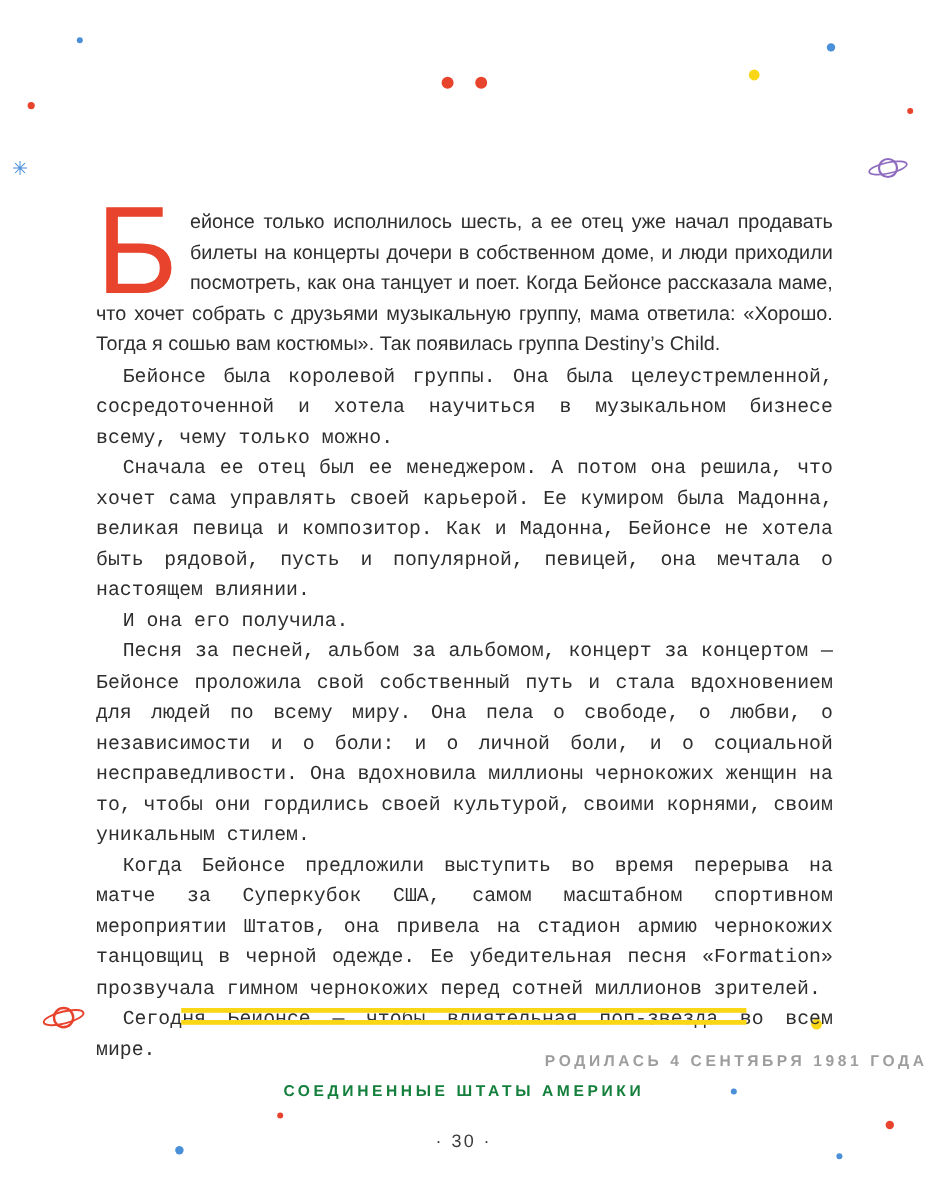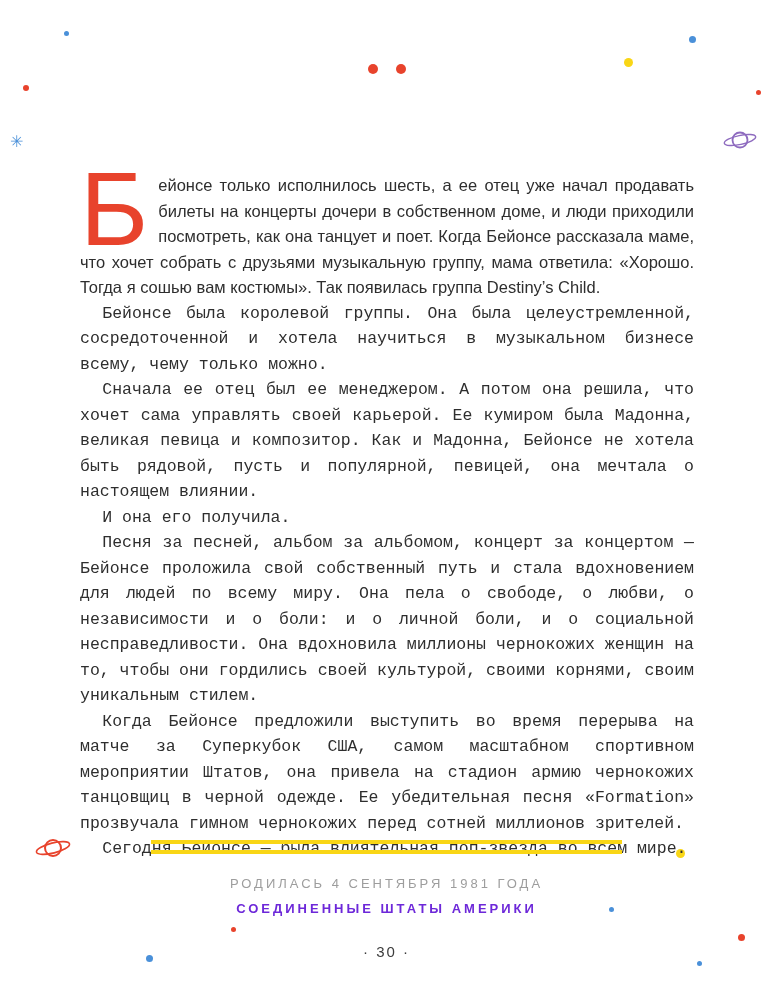--- a/index.html
+++ b/index.html
@@ -78,32 +78,32 @@
     top:840px;
     left:151px;
     width:471px;
     height:14px;
     border-top:4px solid #f9d616;
     border-bottom:4px solid #f9d616;
   }
   .born-line {
     position:absolute;
     top:876px; left:0; right:0;
-    text-align:center;
+    text-align:right;
     color:#9d9d9d;
     font-size:13px;
-    font-weight:normal;
+    font-weight:bold;
     letter-spacing:3px;
     white-space:nowrap;
   }
   .country-line {
     position:absolute;
     top:901px; left:0; right:0;
     text-align:center;
-    color:#6d28d9;
+    color:#15803d;
     font-size:13px;
     font-weight:bold;
     letter-spacing:3px;
     white-space:nowrap;
   }
   .page-number {
     position:absolute;
     top:931px; left:0; right:0;
     text-align:center;
     color:#3c3c3c;
@@ -160,21 +160,21 @@
   </div>
 
 
   <main class="body-text">
     <p><span class="dropcap">Б</span><span>ейонсе только исполнилось шесть, а ее отец уже начал продавать билеты на концерты дочери в собственном доме, и люди приходили посмотреть, как она танцует и поет. Когда Бейонсе рассказала маме, что хочет собрать с друзьями музыкальную группу, мама ответила: «Хорошо. Тогда я сошью вам костюмы». Так появилась группа Destiny’s Child.</span></p>
     <p class="indent">Бейонсе была королевой группы. Она была целеустремленной, сосредоточенной и хотела научиться в музыкальном бизнесе всему, чему только можно.</p>
     <p class="indent">Сначала ее отец был ее менеджером. А потом она решила, что хочет сама управлять своей карьерой. Ее кумиром была Мадонна, великая певица и композитор. Как и Мадонна, Бейонсе не хотела быть рядовой, пусть и популярной, певицей, она мечтала о настоящем влиянии.</p>
     <p class="indent">И она его получила.</p>
     <p class="indent">Песня за песней, альбом за альбомом, концерт за концертом — Бейонсе проложила свой собственный путь и стала вдохновением для людей по всему миру. Она пела о свободе, о любви, о независимости и о боли: и о личной боли, и о социальной несправедливости. Она вдохновила миллионы чернокожих женщин на то, чтобы они гордились своей культурой, своими корнями, своим уникальным стилем.</p>
     <p class="indent">Когда Бейонсе предложили выступить во время перерыва на матче за Суперкубок США, самом масштабном спортивном мероприятии Штатов, она привела на стадион армию чернокожих танцовщиц в черной одежде. Ее убедительная песня «Formation» прозвучала гимном чернокожих перед сотней миллионов зрителей.</p>
-    <p class="indent">Сегодня Бейонсе — была влиятельная поп-звезда во всем мире.</p>
+    <p class="indent">Сегодня Бейонсе — чтобы влиятельная поп-звезда во всем мире.</p>
   </main>
 
   <div class="double-line"></div>
   <div class="born-line">РОДИЛАСЬ 4 СЕНТЯБРЯ 1981 ГОДА</div>
   <div class="country-line">СОЕДИНЕННЫЕ ШТАТЫ АМЕРИКИ</div>
   <div class="page-number">· 30 ·</div>
 
 </div>
 
 </body></html>

